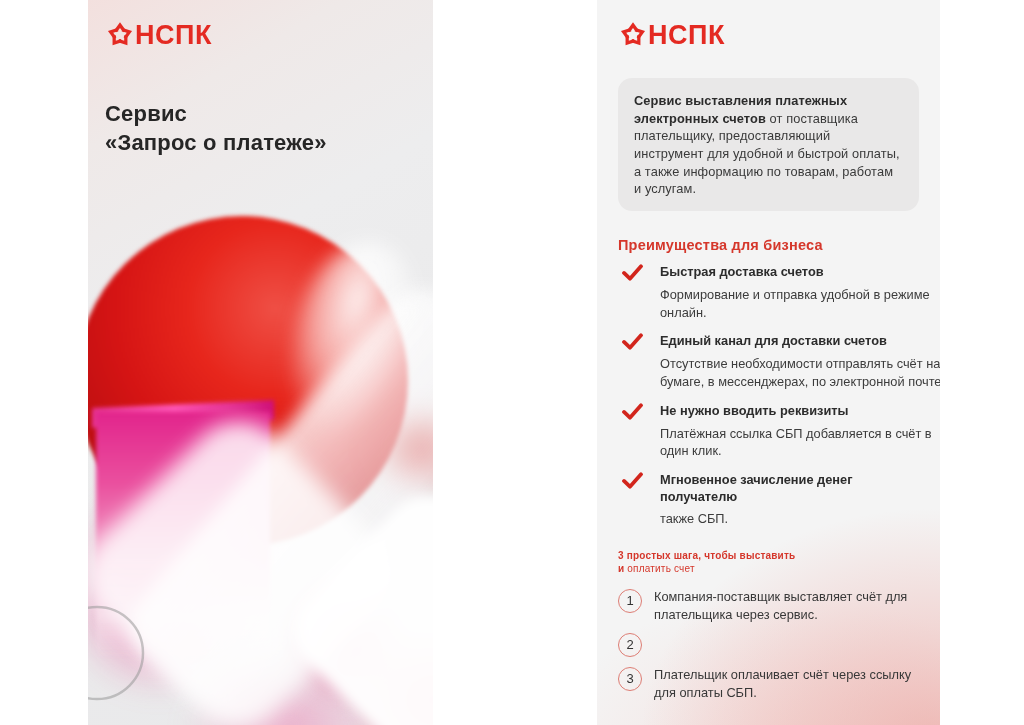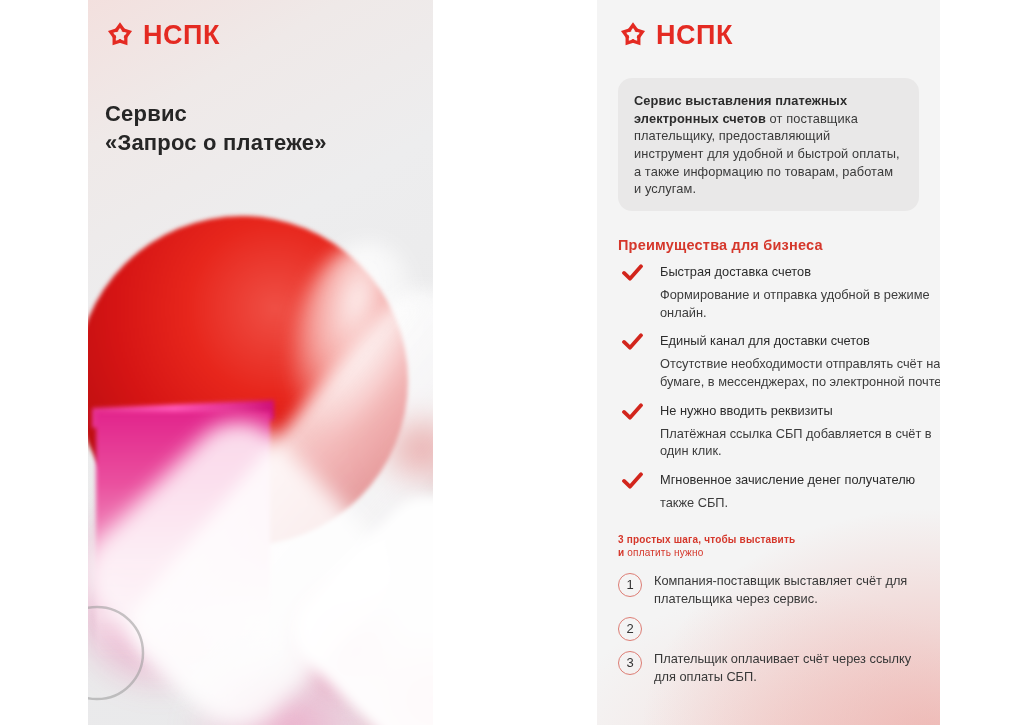--- a/index.html
+++ b/index.html
@@ -11,21 +11,21 @@
     overflow:hidden;
     -webkit-font-smoothing:antialiased;
   }
   .panel { position:absolute; top:0; height:725px; overflow:hidden; }
 
   
   .panel-left {
     left:88px; width:345px;
     background:linear-gradient(150deg,#f3e0de 0%,#efe9e8 16%,#ededee 36%,#eaeaeb 70%,#e9e9eb 100%);
   }
-  .logo { position:relative; display:flex; align-items:center; gap:8px; z-index:10; }
+  .logo { position:relative; display:flex; align-items:center; z-index:10; }
   .panel-left .logo { margin:20px 0 0 17px; }
   .logo-mark { width:30px; height:30px; display:block; }
   .logo-text { font-size:27px; font-weight:800; color:#e42a22; letter-spacing:.5px; line-height:1; }
   .left-title {
     position:relative; z-index:10;
     margin:50px 0 0 17px;
     font-size:22px; font-weight:700; line-height:1.3; color:#262626; letter-spacing:.2px;
   }
 
   .artwork { position:absolute; inset:0; z-index:1; }
@@ -118,21 +118,21 @@
   .intro-card strong { font-weight:700; color:#2c2c2c; }
 
   .benefits-heading {
     font-size:14.5px; font-weight:700; color:#d5372b; letter-spacing:.2px;
     margin-bottom:11px;
   }
   .benefit { margin-bottom:0; }
   .benefit-head { display:flex; align-items:flex-start; padding-left:4px; margin-bottom:5px; }
   .check-icon { width:21px; height:17px; flex:0 0 21px; margin-top:0; }
   .benefit-title {
-    margin-left:17px; font-size:12.8px; font-weight:400; color:#2c2c2c; line-height:1.3;
+    margin-left:17px; font-size:12.8px; font-weight:700; color:#2c2c2c; line-height:1.3;
   }
   .benefit-desc {
     margin:0 0 12px 42px; width:288px;
     font-size:12.8px; color:#3c3c3c; line-height:1.38;
   }
   .steps-heading {
     margin-top:21px; margin-bottom:13px;
     font-size:10px; font-weight:700; color:#d5372b; line-height:1.32; letter-spacing:.2px;
   }
   .steps-heading .light { font-weight:400; }
@@ -238,21 +238,21 @@
     <div class="benefit">
       <div class="benefit-head">
         <svg class="check-icon" viewBox="0 0 22 18">
             <path d="M2 9.5 L8.3 15.5 L20 2.5" fill="none" stroke="#d2251c" stroke-width="4" stroke-linecap="round" stroke-linejoin="round"></path>
           </svg>
         <span class="benefit-title">Мгновенное зачисление денег получателю</span>
       </div>
       <p class="benefit-desc">также СБП.</p>
     </div>
 
-    <h2 class="steps-heading"><span>3 простых шага, чтобы выставить</span><br><span>и</span><span class="light"> оплатить нужно</span></h2>
+    <h2 class="steps-heading"><span>3 простых шага, чтобы выставить</span><br><span>и</span><span class="light"> оплатить счет</span></h2>
 
     <div class="step">
       <div class="step-num">1</div>
       <p class="step-text">Компания-поставщик выставляет счёт для плательщика через сервис.</p>
     </div>
     <div class="step">
       <div class="step-num">2</div>
     </div>
     <div class="step">
       <div class="step-num">3</div>

